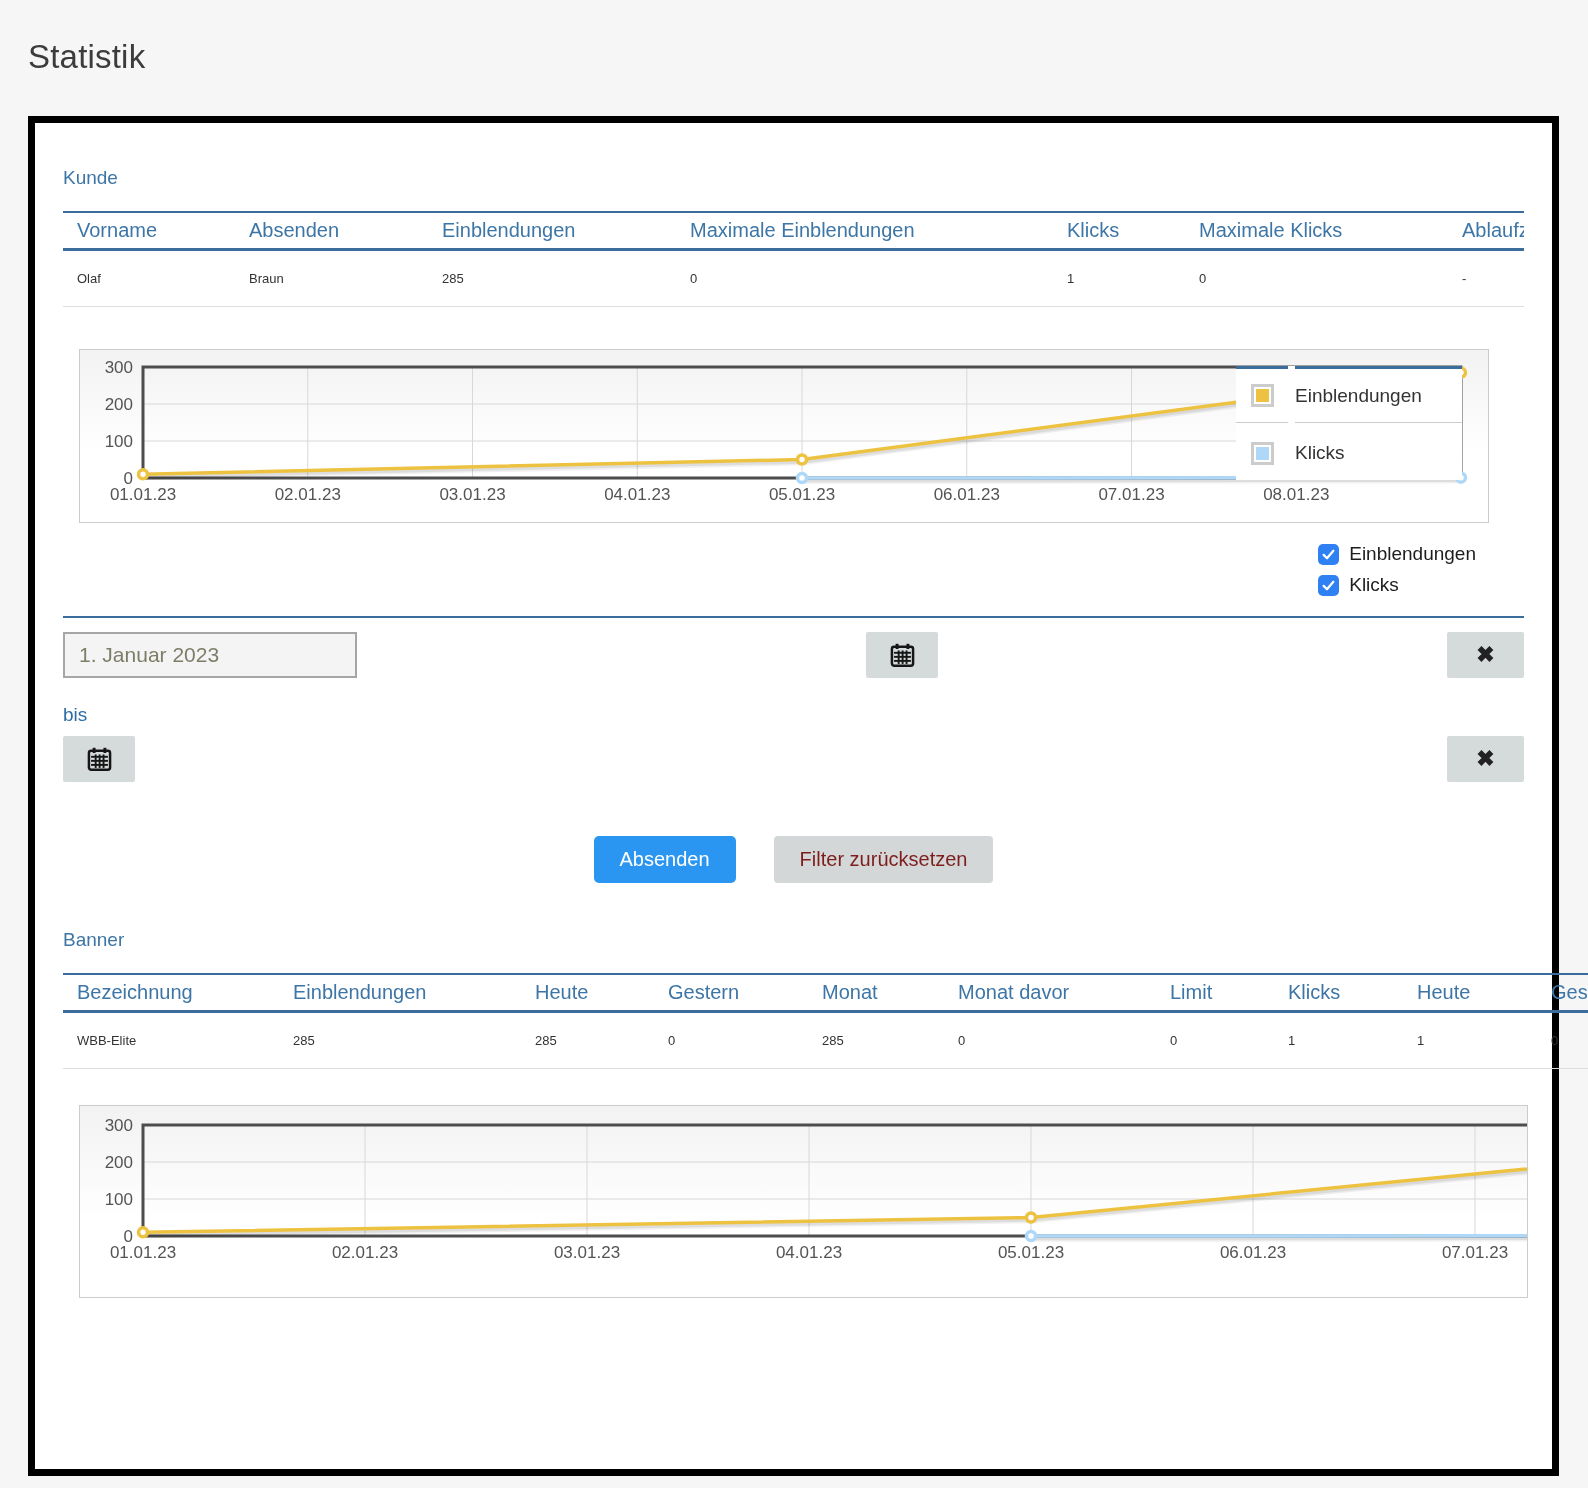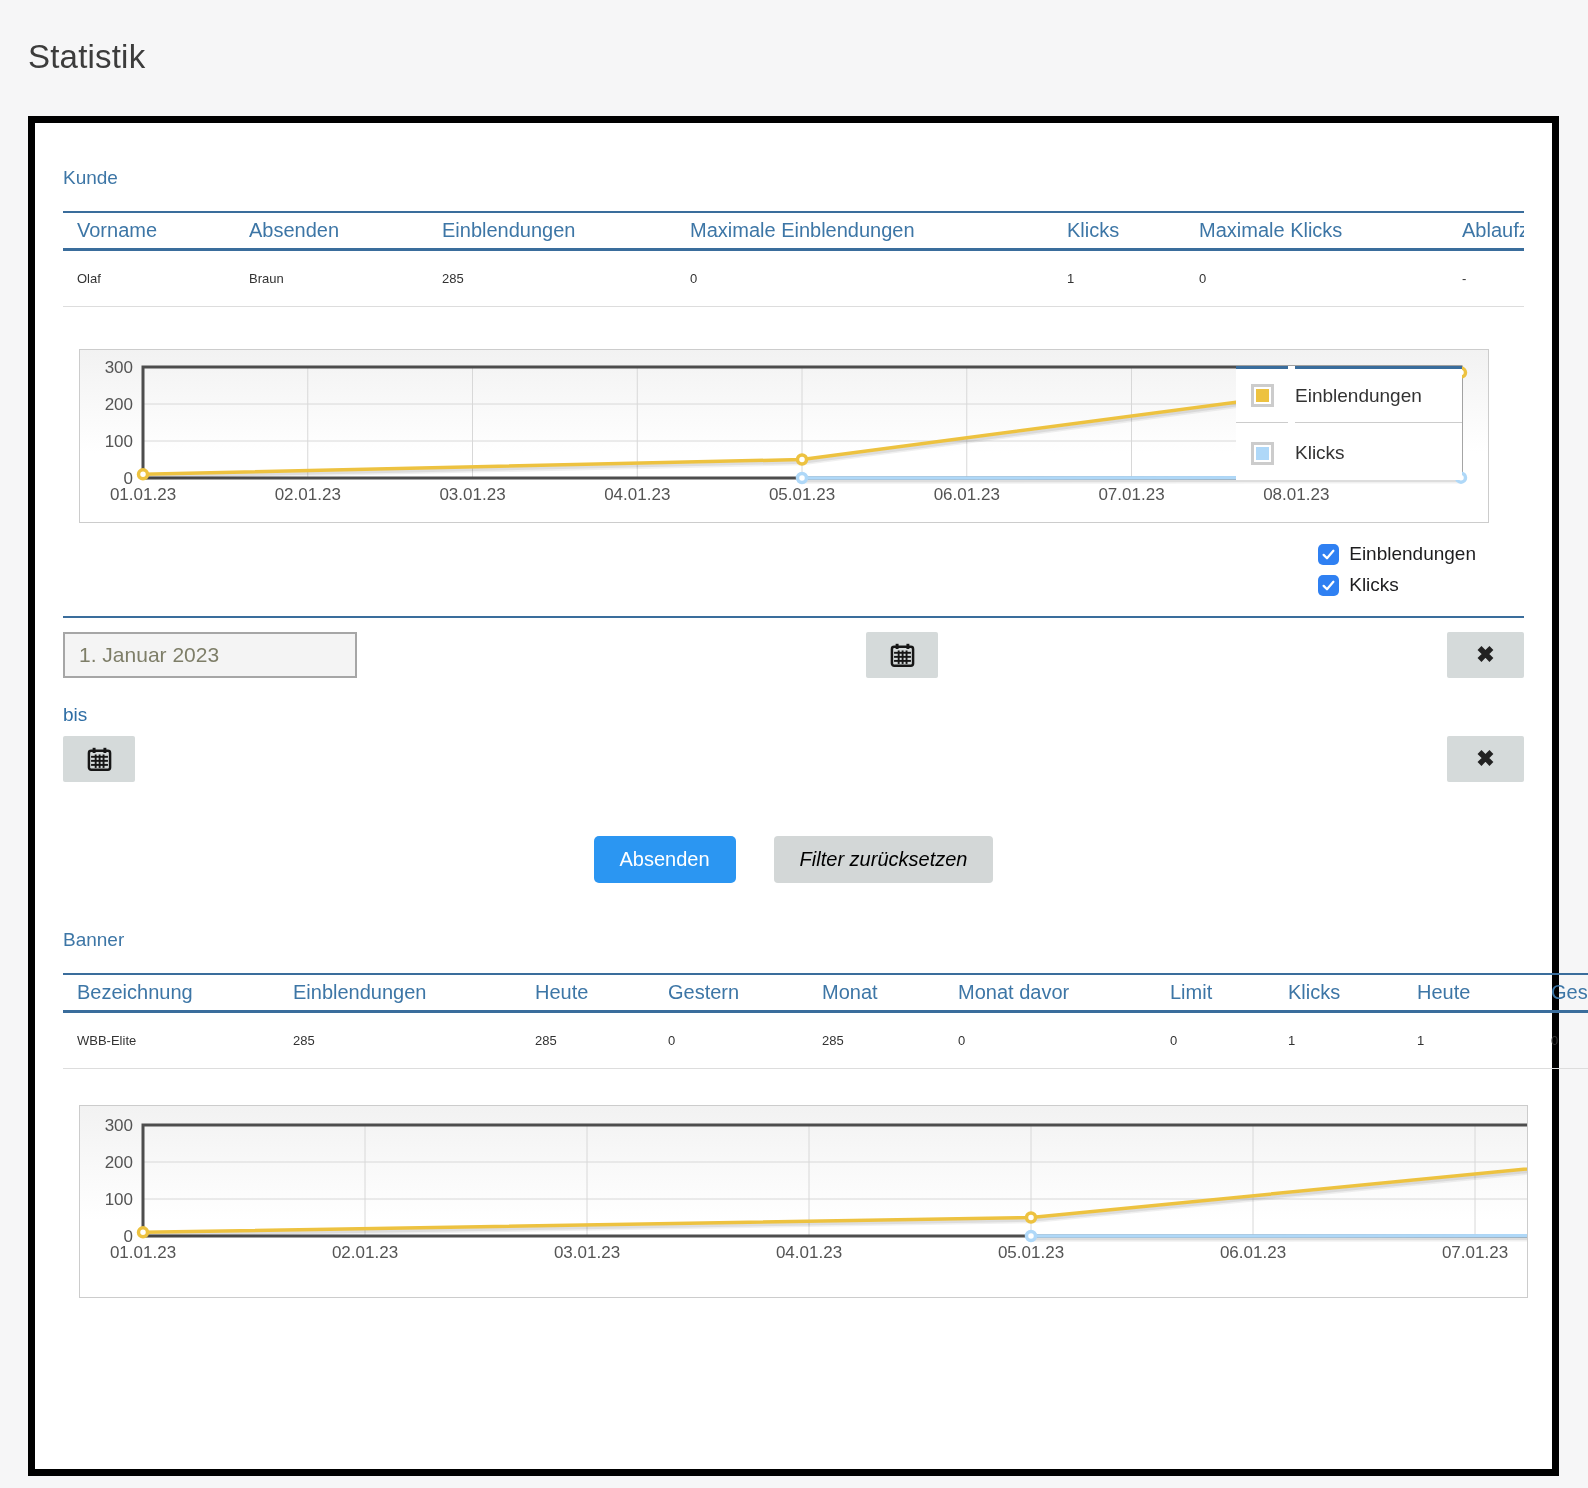--- a/index.html
+++ b/index.html
@@ -36,21 +36,21 @@
   .input-row{display:flex;align-items:stretch;gap:28px;margin-bottom:26px;justify-content:space-between;}
   .date-input{box-sizing:border-box;width:294px;height:46px;border:2px solid #a6a6a6;
     background:#f4f4f4;color:#7e7e68;font-size:21px;padding:0 14px;font-family:"Liberation Sans",sans-serif;}
   .icon-btn{border:none;background:#d5dada;height:46px;display:flex;align-items:center;
     justify-content:center;cursor:pointer;border-radius:2px;}
   .icon-btn.cal{width:72px;}
   .icon-btn.clear{width:77px;font-size:22px;font-weight:700;color:#222;}
   .btn-row{display:flex;justify-content:center;gap:38px;margin:54px 0 46px 0;}
   .btn{border:none;font-size:20px;font-family:"Liberation Sans",sans-serif;padding:0 26px;height:47px;cursor:pointer;}
   .btn-primary{background:#2b96f2;color:#fff;border-radius:5px;font-weight:500;}
-  .btn-secondary{background:#d3d7d7;color:#000000;border-radius:4px;font-style:italic;}
+  .btn-secondary{background:#d3d7d7;color:#7f1d1d;border-radius:4px;}
   svg{display:block;}
 </style>
 </head>
 <body>
 
 <div class="page">
   <h1>Statistik</h1>
 
   <div class="card">
 

